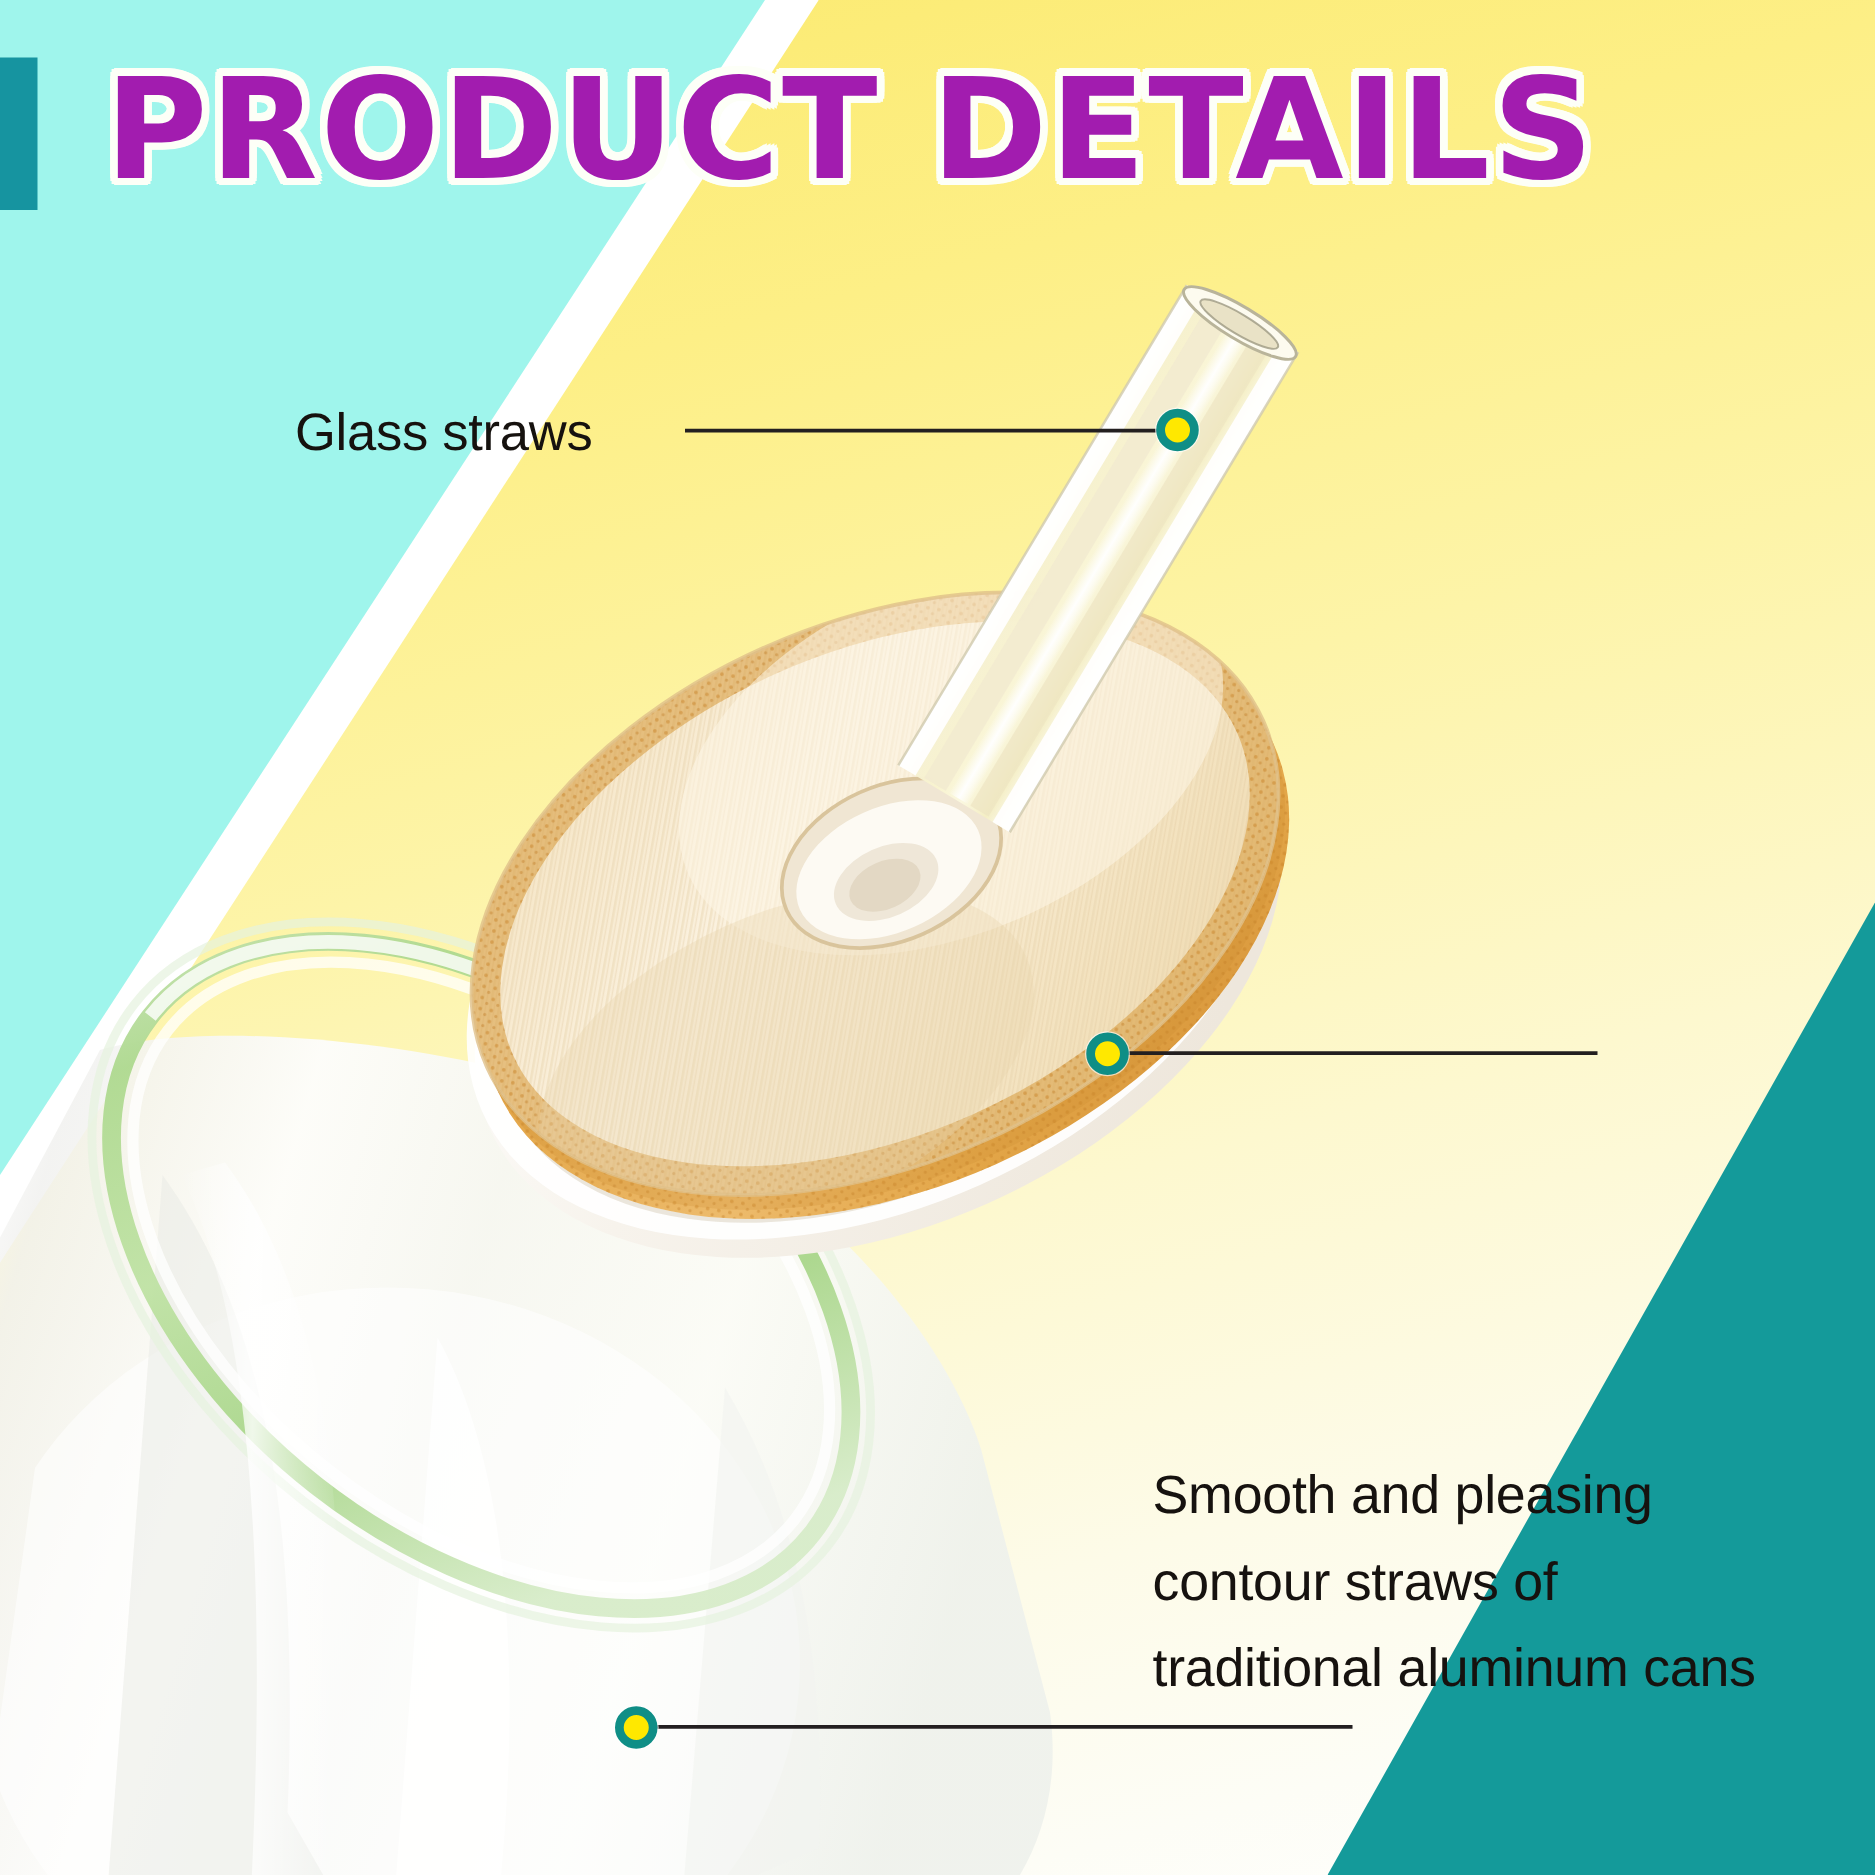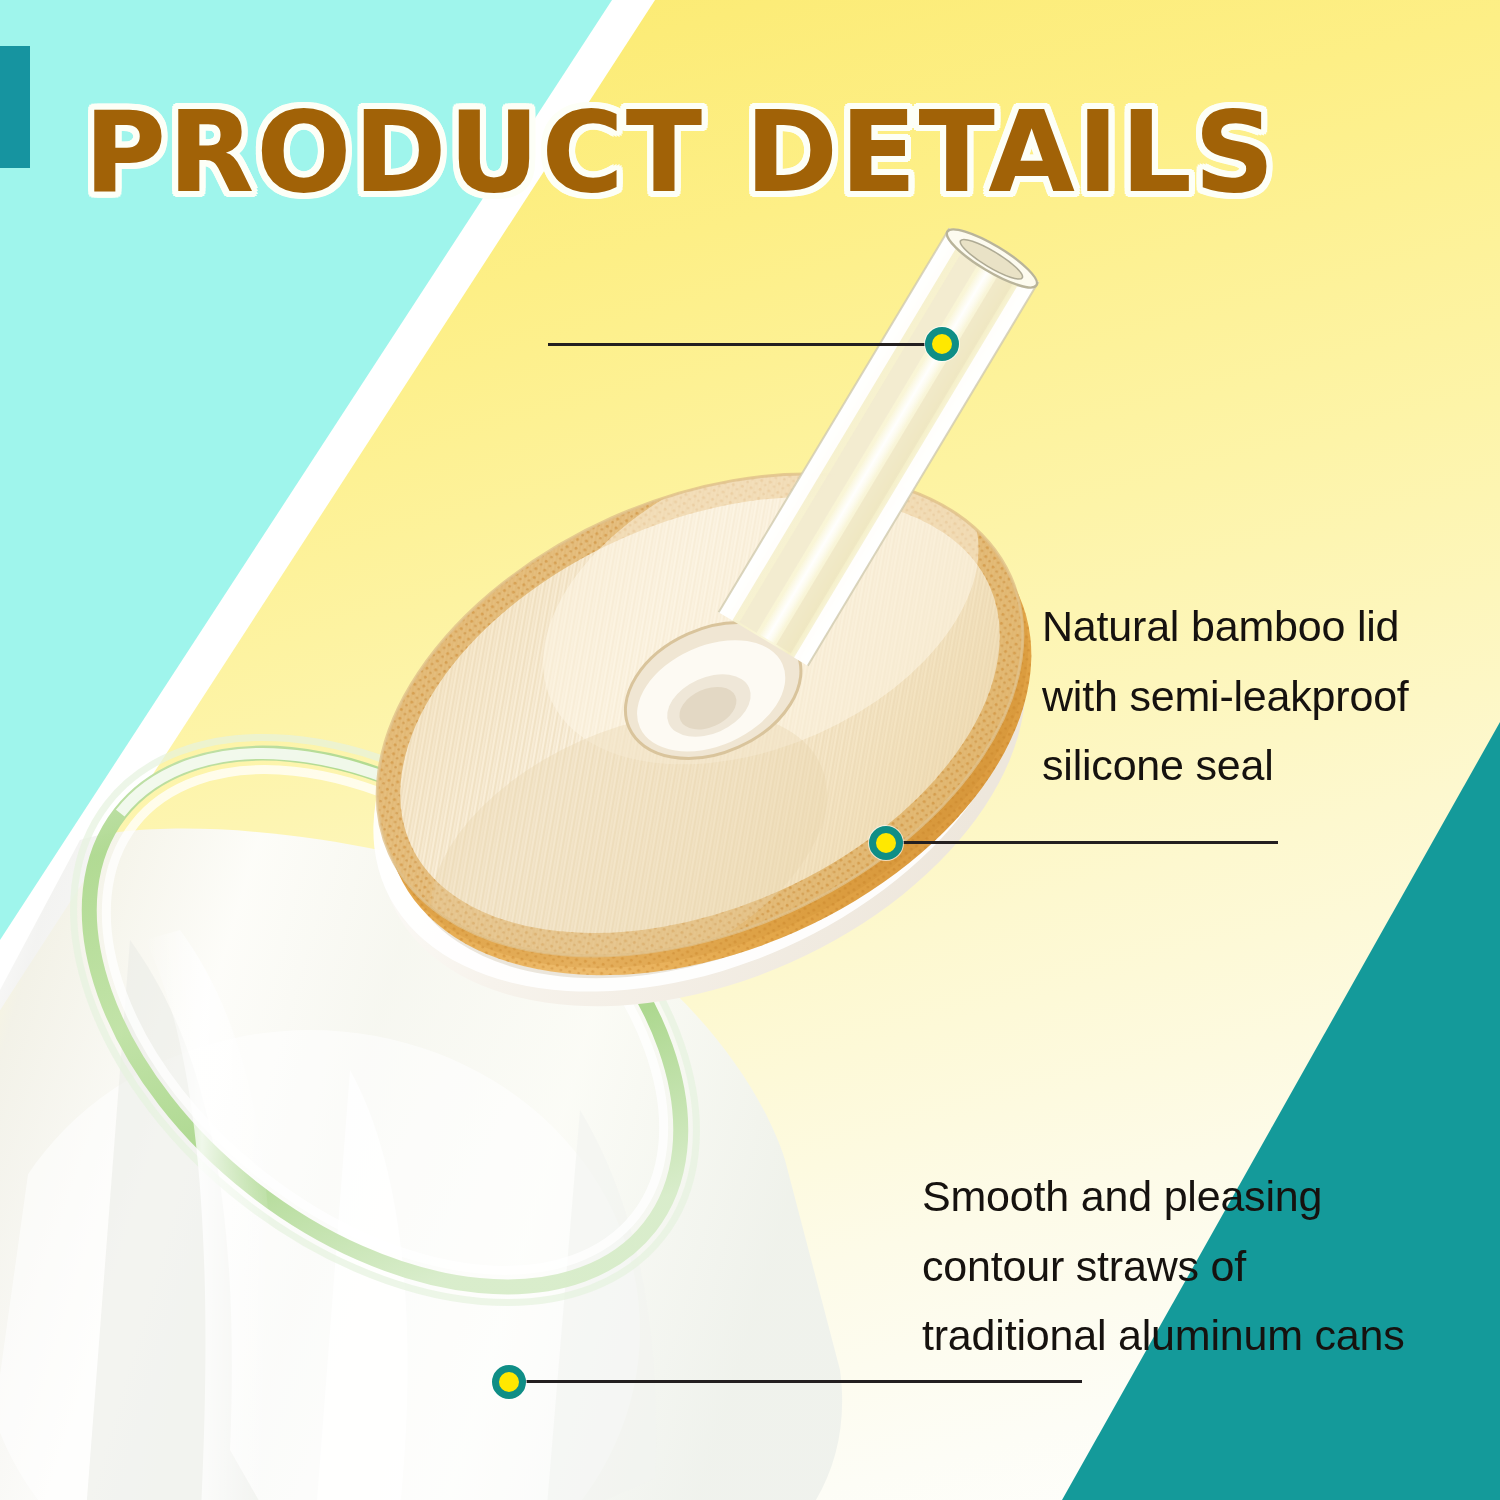--- a/index.html
+++ b/index.html
@@ -47,31 +47,30 @@
   #accent-bar{
     position:absolute;left:0px;top:46px;
     width:30px;height:122px;
     background:#1694a0;
   }
   #page-title{
     position:absolute;left:84px;top:42px;
     font-size:112px;
     font-weight:700;
     letter-spacing:2px;
-    color:#a16207;
+    color:#a21caf;
     white-space:nowrap;
     line-height:1.12;
     font-family:"DejaVu Sans","Liberation Sans",sans-serif;
     text-shadow:
       0 0 0 #fff,
       -5px -5px 0 #fdfff7, 5px -5px 0 #fdfff7, -5px 5px 0 #fdfff7, 5px 5px 0 #fdfff7,
       -6px 0 0 #fdfff7, 6px 0 0 #fdfff7, 0 -6px 0 #fdfff7, 0 6px 0 #fdfff7,
       -3px -6px 0 #fdfff7, 3px -6px 0 #fdfff7, -3px 6px 0 #fdfff7, 3px 6px 0 #fdfff7,
       -6px -3px 0 #fdfff7, 6px -3px 0 #fdfff7, -6px 3px 0 #fdfff7, 6px 3px 0 #fdfff7;
-    margin-top: 48px;
   }
 
   
   #product-photo{
     position:absolute;left:0;top:0;width:1500px;height:1500px;
     pointer-events:none;
   }
 
   
   #glass-cup{
@@ -307,26 +306,24 @@
         <ellipse cx="235" cy="8" rx="52" ry="13" fill="none" stroke="#b9b49a" stroke-width="2.4"></ellipse>
         <ellipse cx="235" cy="9" rx="36" ry="8" fill="#e9e2c6"></ellipse>
         <ellipse cx="235" cy="9" rx="36" ry="8" fill="none" stroke="#9e9a83" stroke-width="1.6" opacity="0.8"></ellipse>
       </g>
     </svg>
   </div>
 
   <div id="accent-bar"></div>
   <div id="page-title">PRODUCT DETAILS</div>
 
+  <div class="callout-text" id="callout-1-text" style="left:236px;top:312px;">Glass straws</div>
   <div class="callout-line" style="left:548px;top:343px;width:390px;"></div>
   <div class="callout-dot" style="left:925px;top:327px;"></div>
 
-  <div class="callout-text" id="callout-2-text" style="left:1042px;top:592px;">Natural bamboo lid
-with semi-leakproof
-silicone seal</div>
   <div class="callout-line" style="left:900px;top:841px;width:378px;"></div>
   <div class="callout-dot" style="left:869px;top:826px;"></div>
 
   <div class="callout-text" id="callout-3-text" style="left:922px;top:1162px;">Smooth and pleasing
 contour straws of
 traditional aluminum cans</div>
   <div class="callout-line" style="left:522px;top:1380px;width:560px;"></div>
   <div class="callout-dot" style="left:492px;top:1365px;"></div>
 
 </div>

